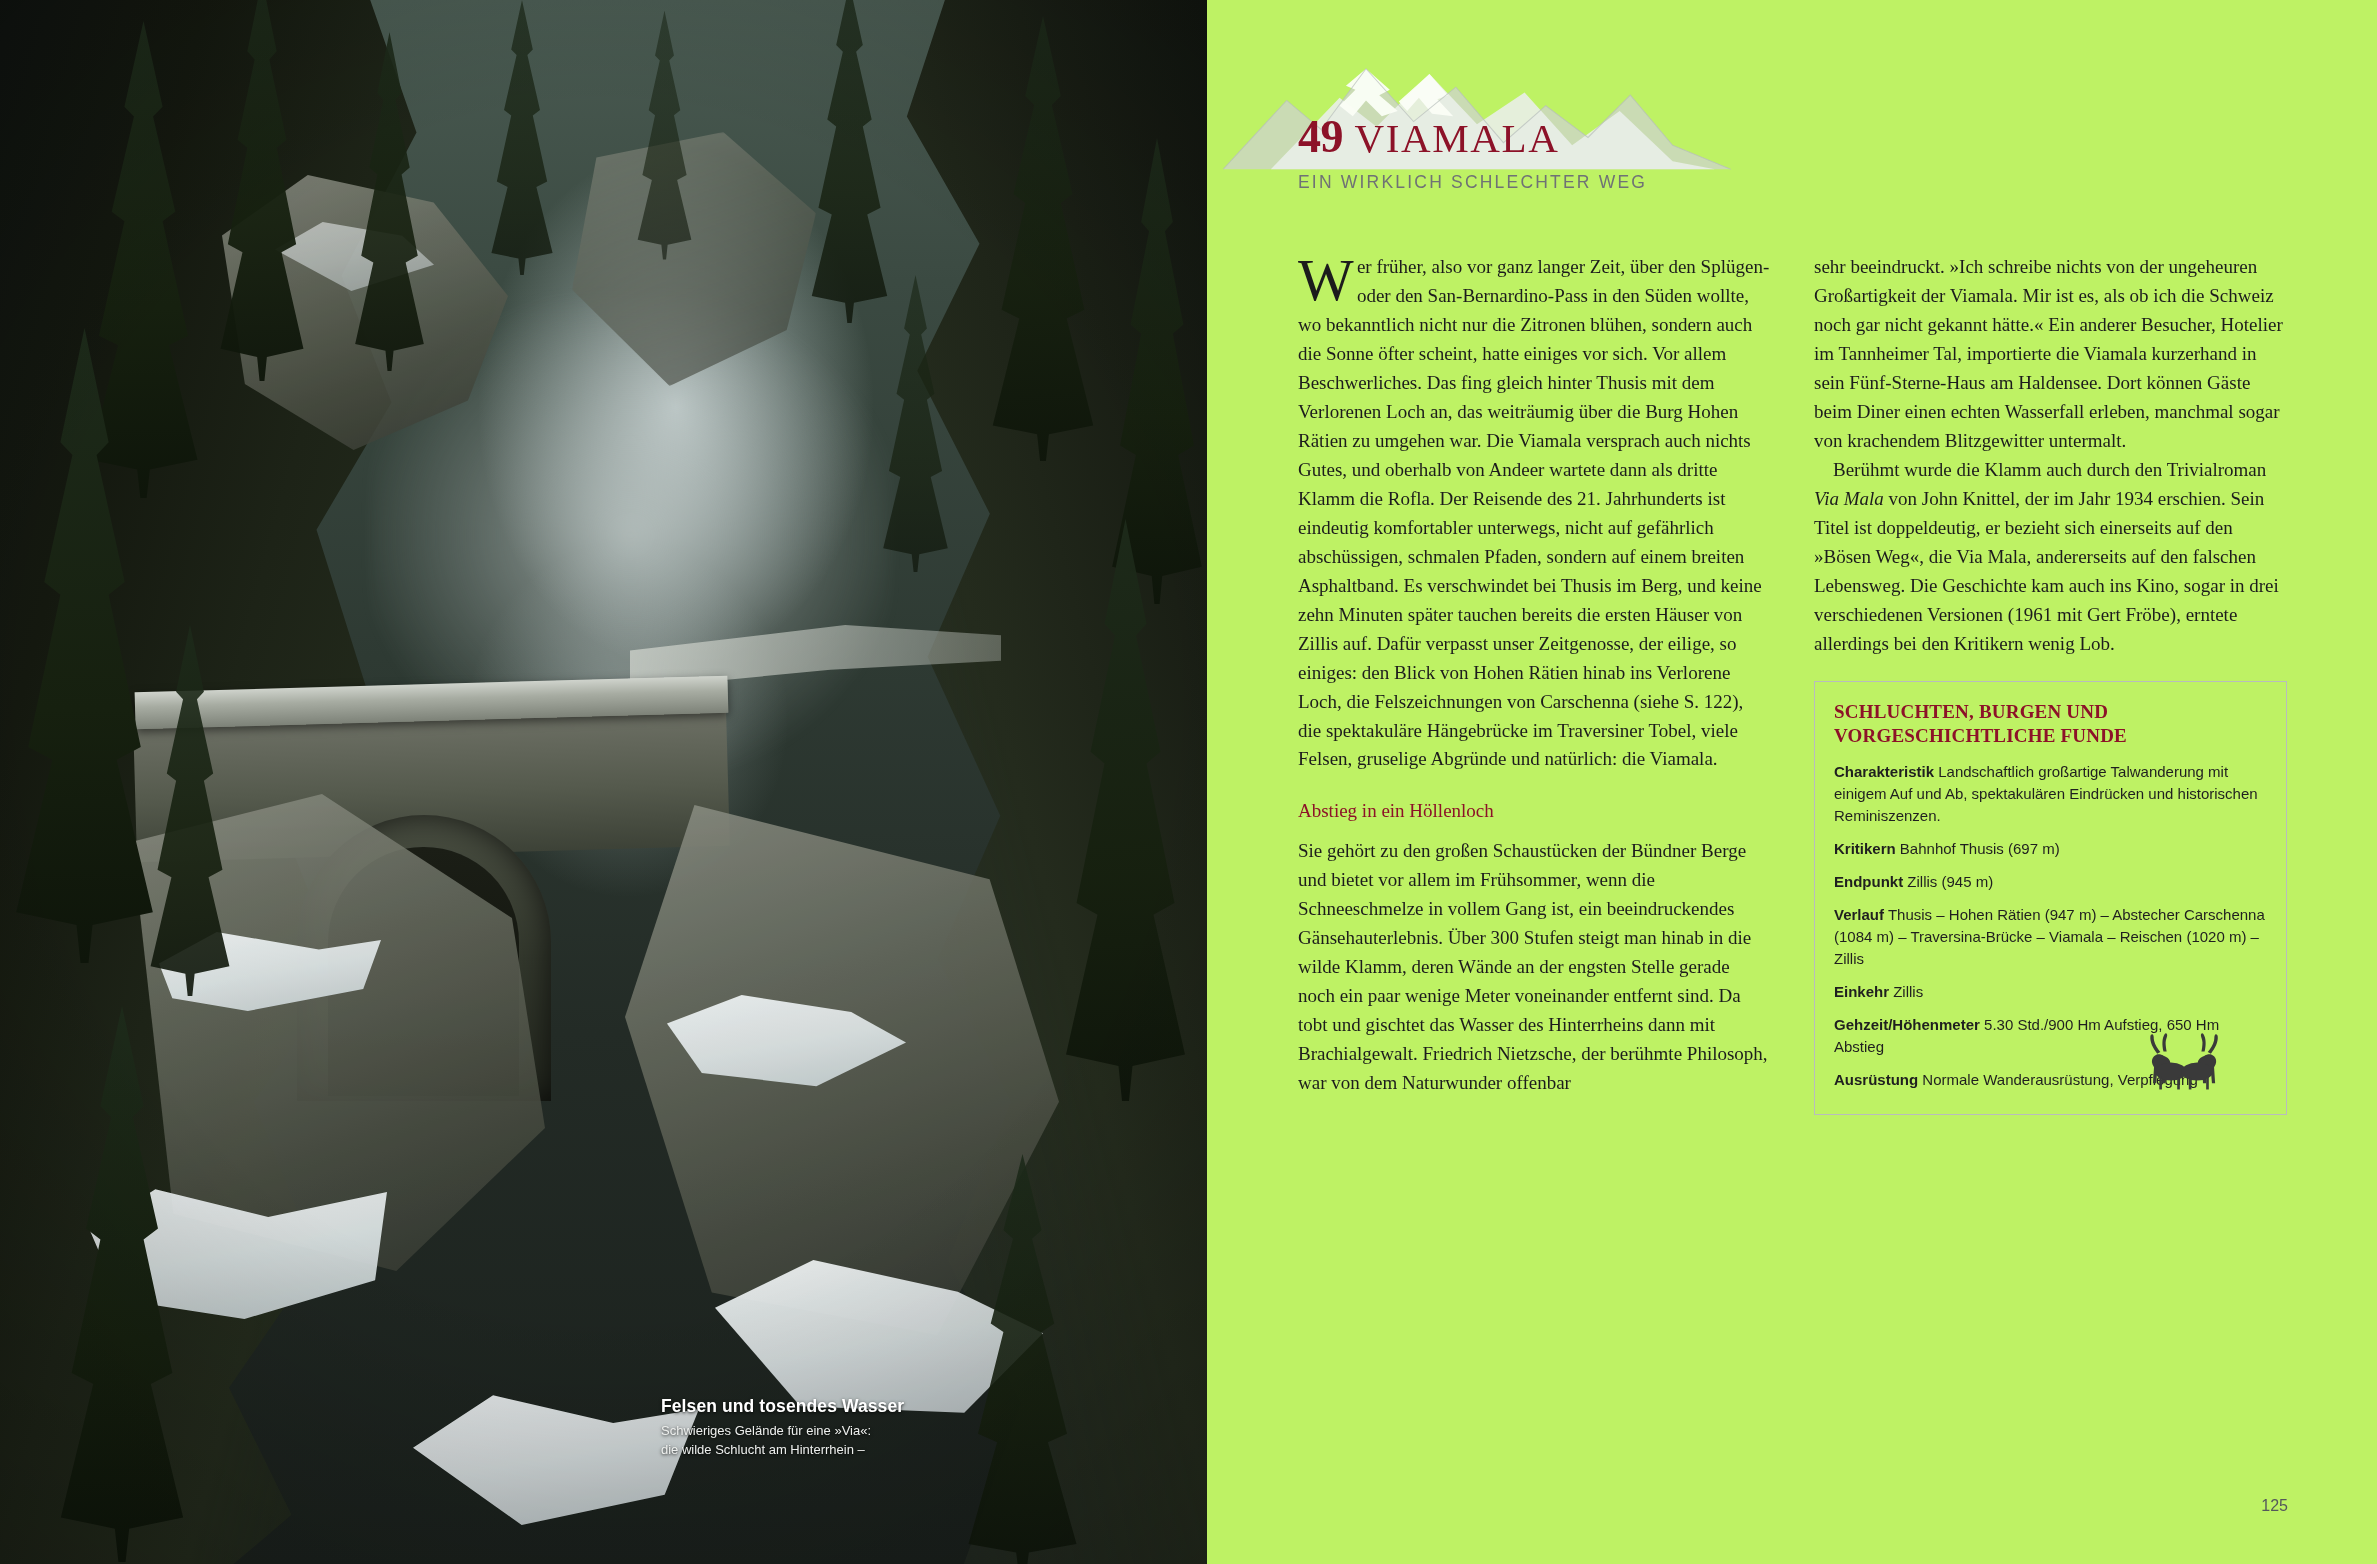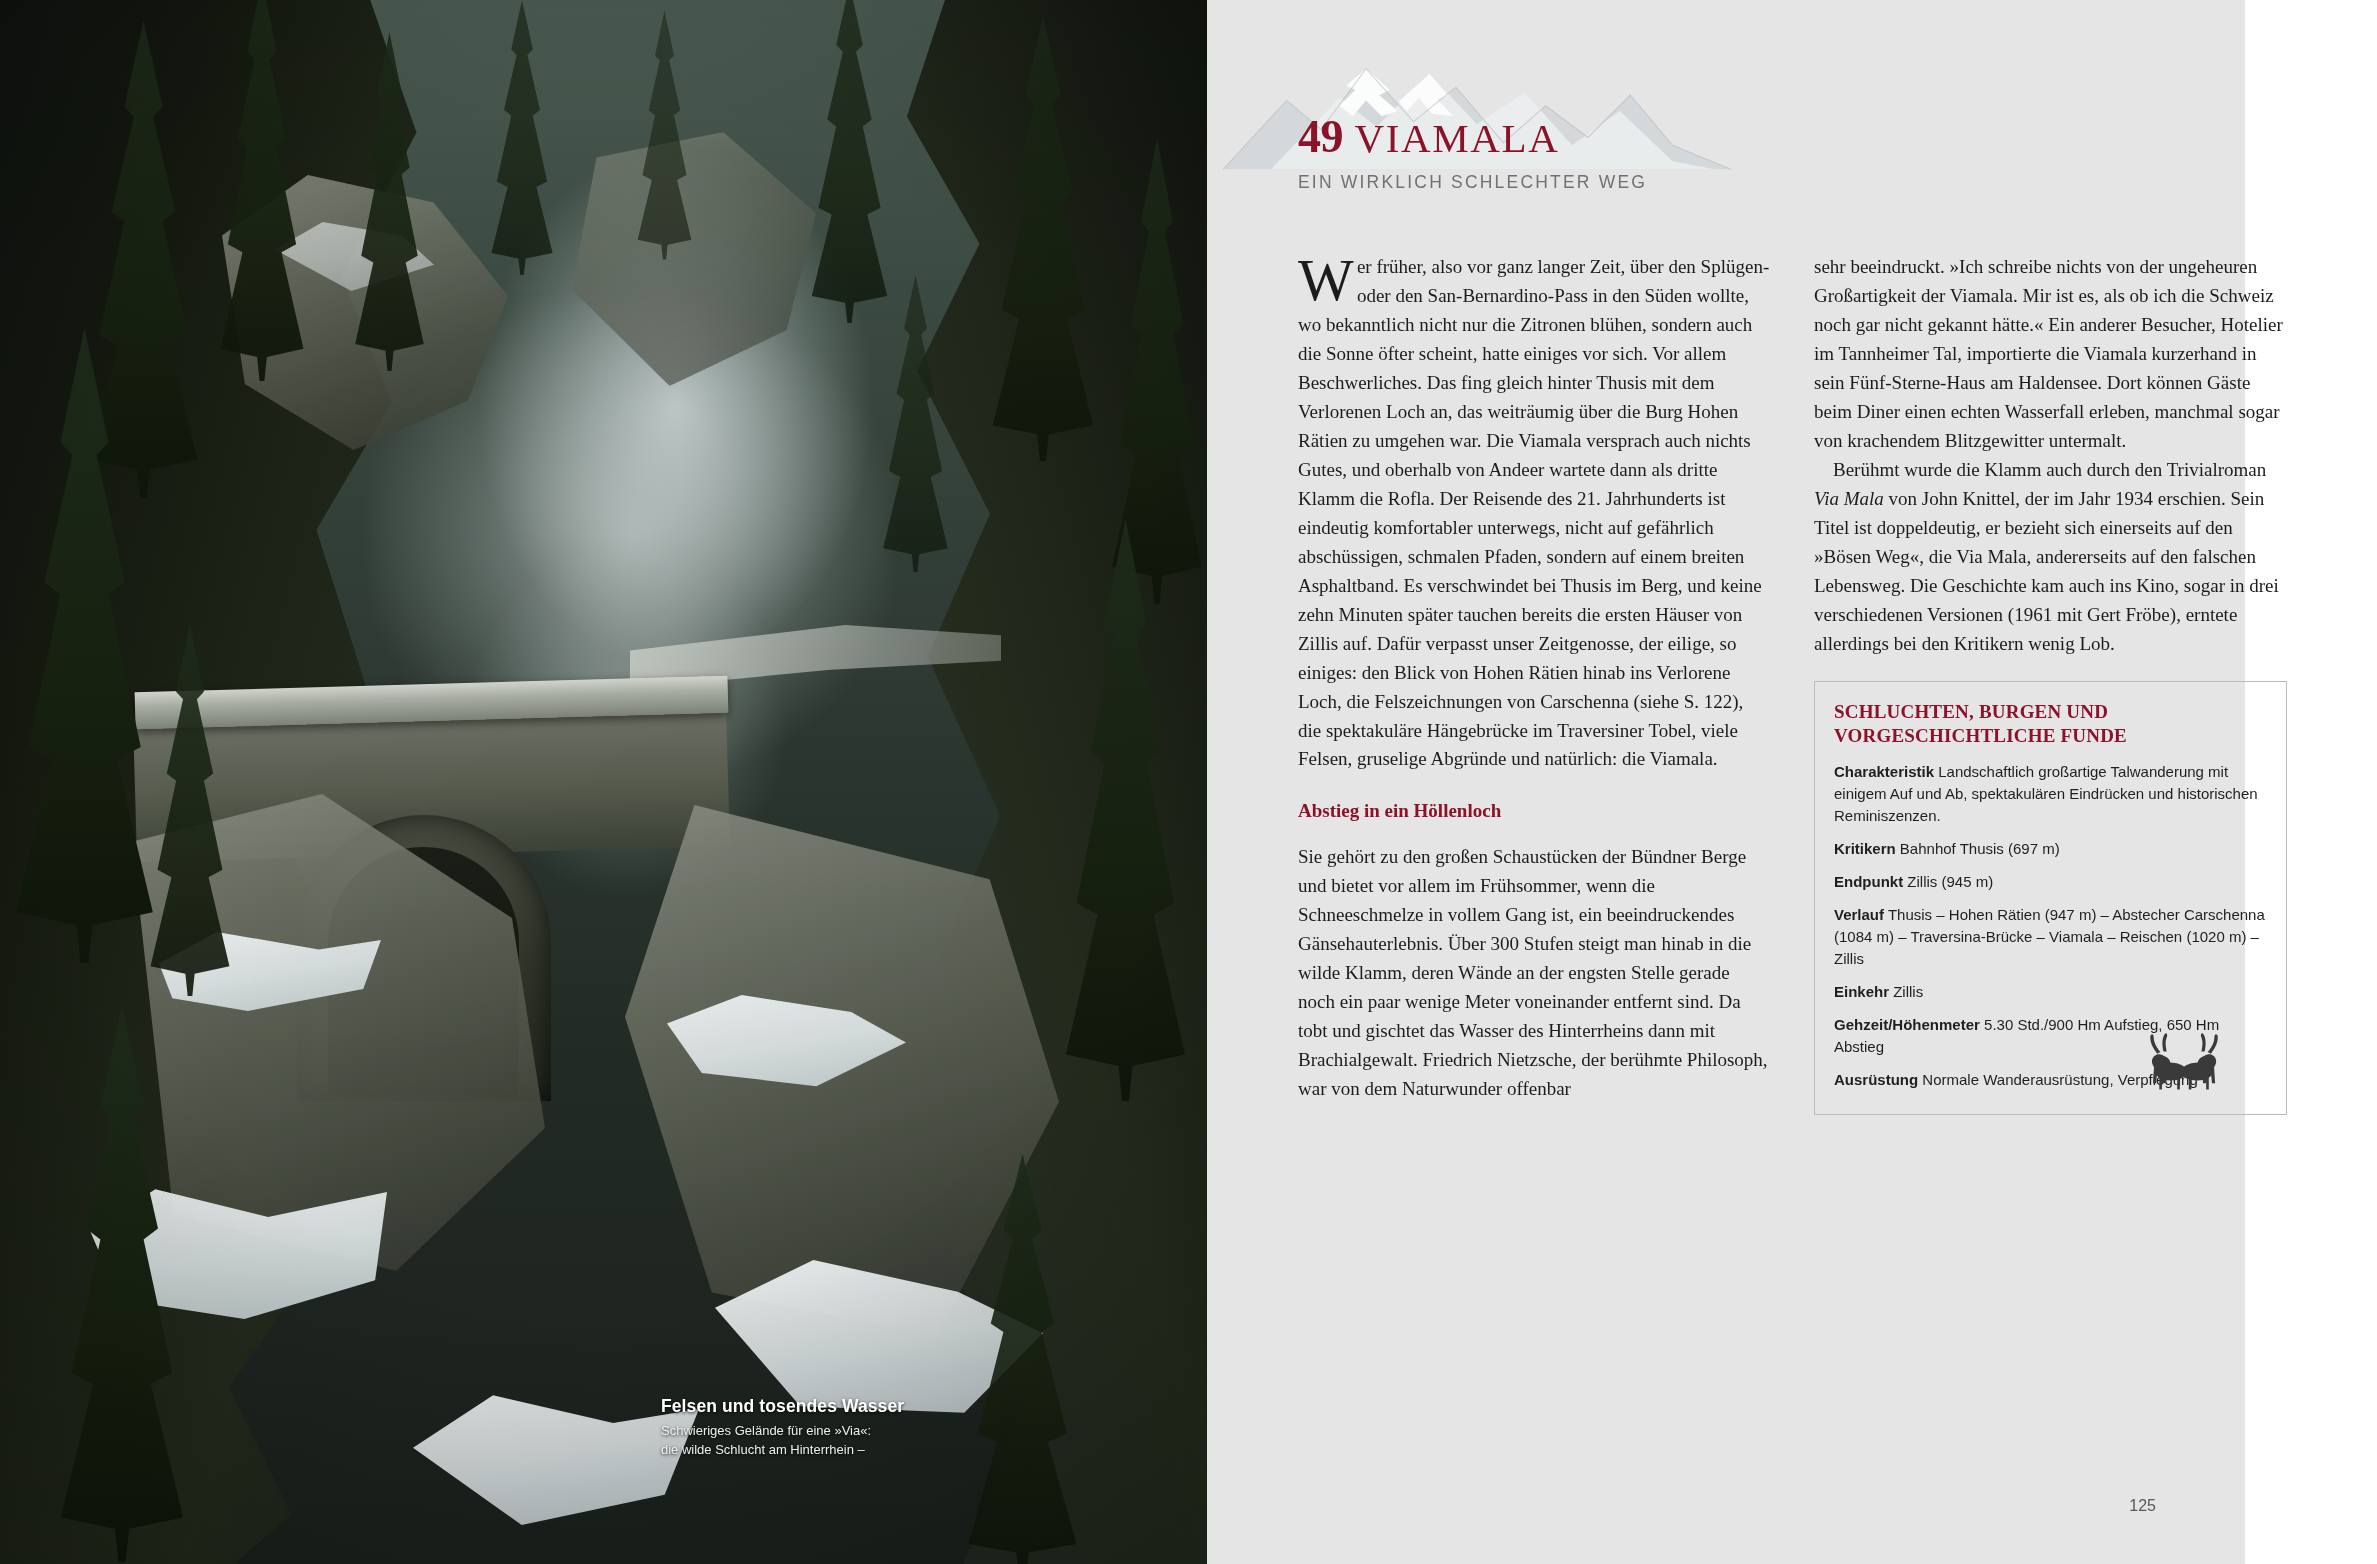--- a/index.html
+++ b/index.html
@@ -174,23 +174,23 @@
   .photo-caption .cap-line {
     font-size: 13px;
     font-weight: normal;
     line-height: 1.42;
     color: #eef0ee;
   }
 
   
   .text-page {
     position: relative;
-    width: 1038px;
+    width: 1170px;
     height: 1565px;
-    background: #e5e5e5;
+    background: #bef264;
   }
 
   .mountain-mark {
     position: absolute;
     left: 1287px - 1207px;
     top: 37px;
     width: 540px;
     height: 148px;
     opacity: .95;
   }
@@ -258,24 +258,24 @@
     float: left;
     font-family: "Liberation Serif", serif;
     font-size: 59px;
     line-height: 0.82;
     font-weight: normal;
     color: #1c1c1c;
     margin: 3.2px 3.2px 0 0;
   }
   .subhead {
     margin-top: 23px;
-    margin-bottom: 17px;
+    margin-bottom: 11px;
     font-family: "Liberation Serif", serif;
     font-size: 19px;
-    font-weight: bold;
+    font-weight: normal;
     color: #8c1228;
   }
   .it { font-style: italic; }
 
   
   .infobox {
     margin-top: 22px;
     border: 1.1px solid #b9bcbe;
     padding: 18px 19px 23px 19px;
     position: relative;

